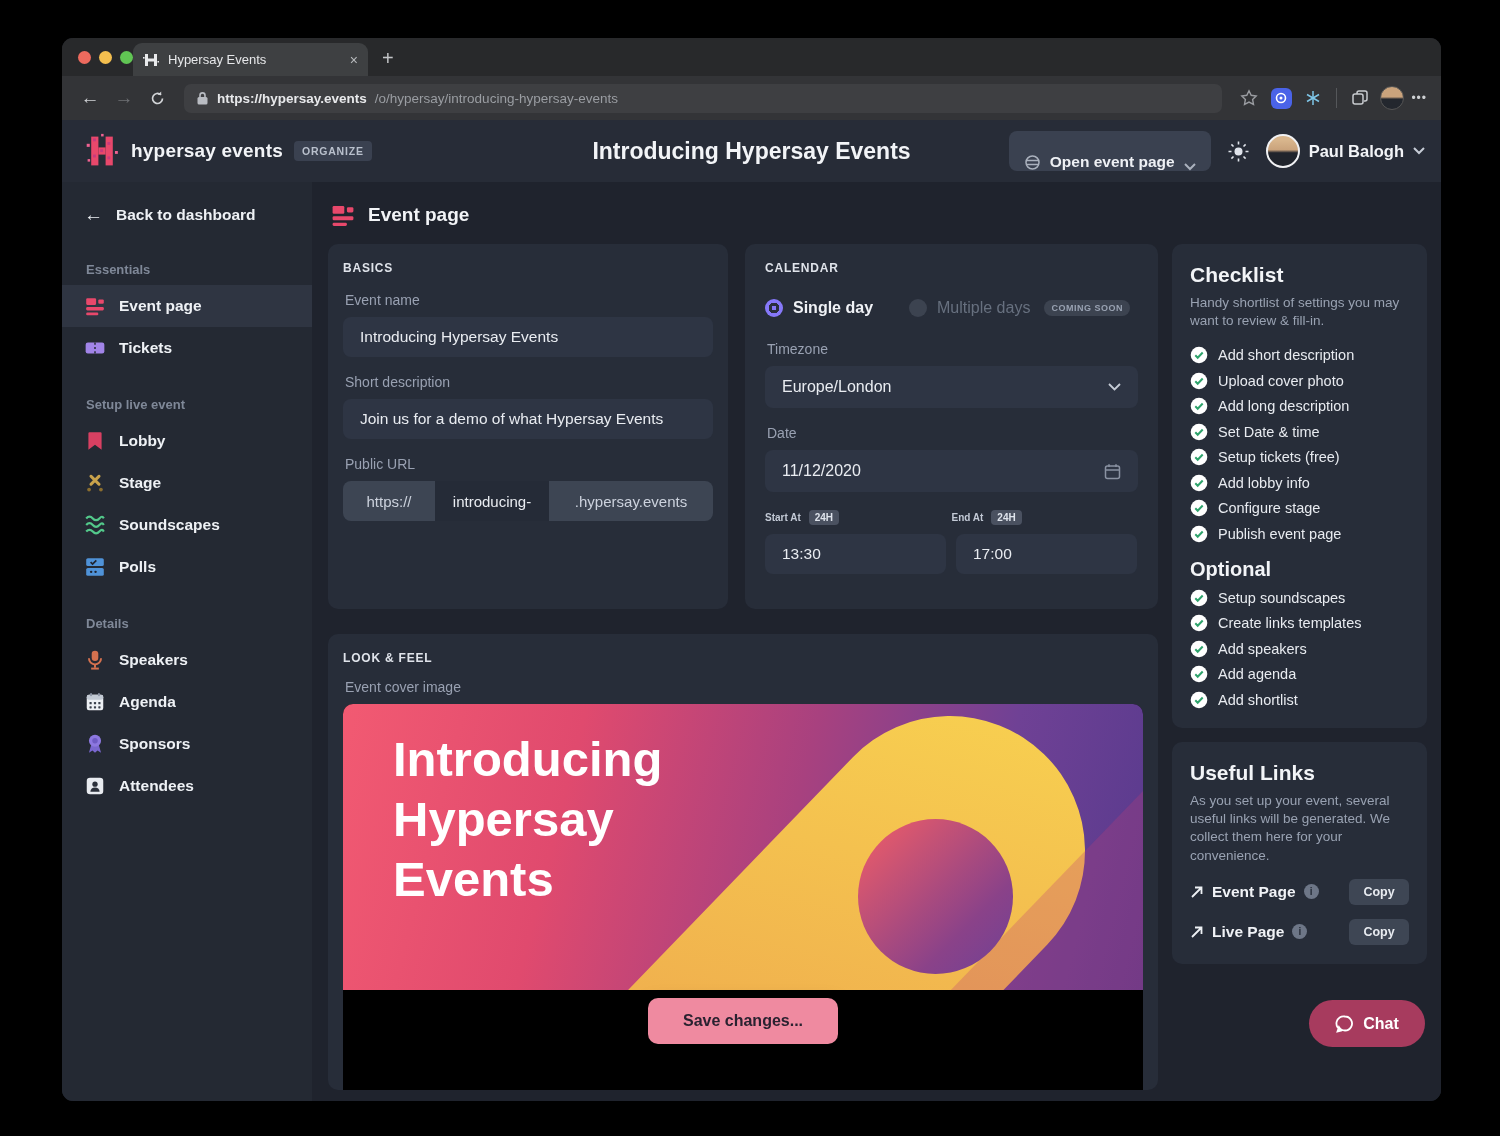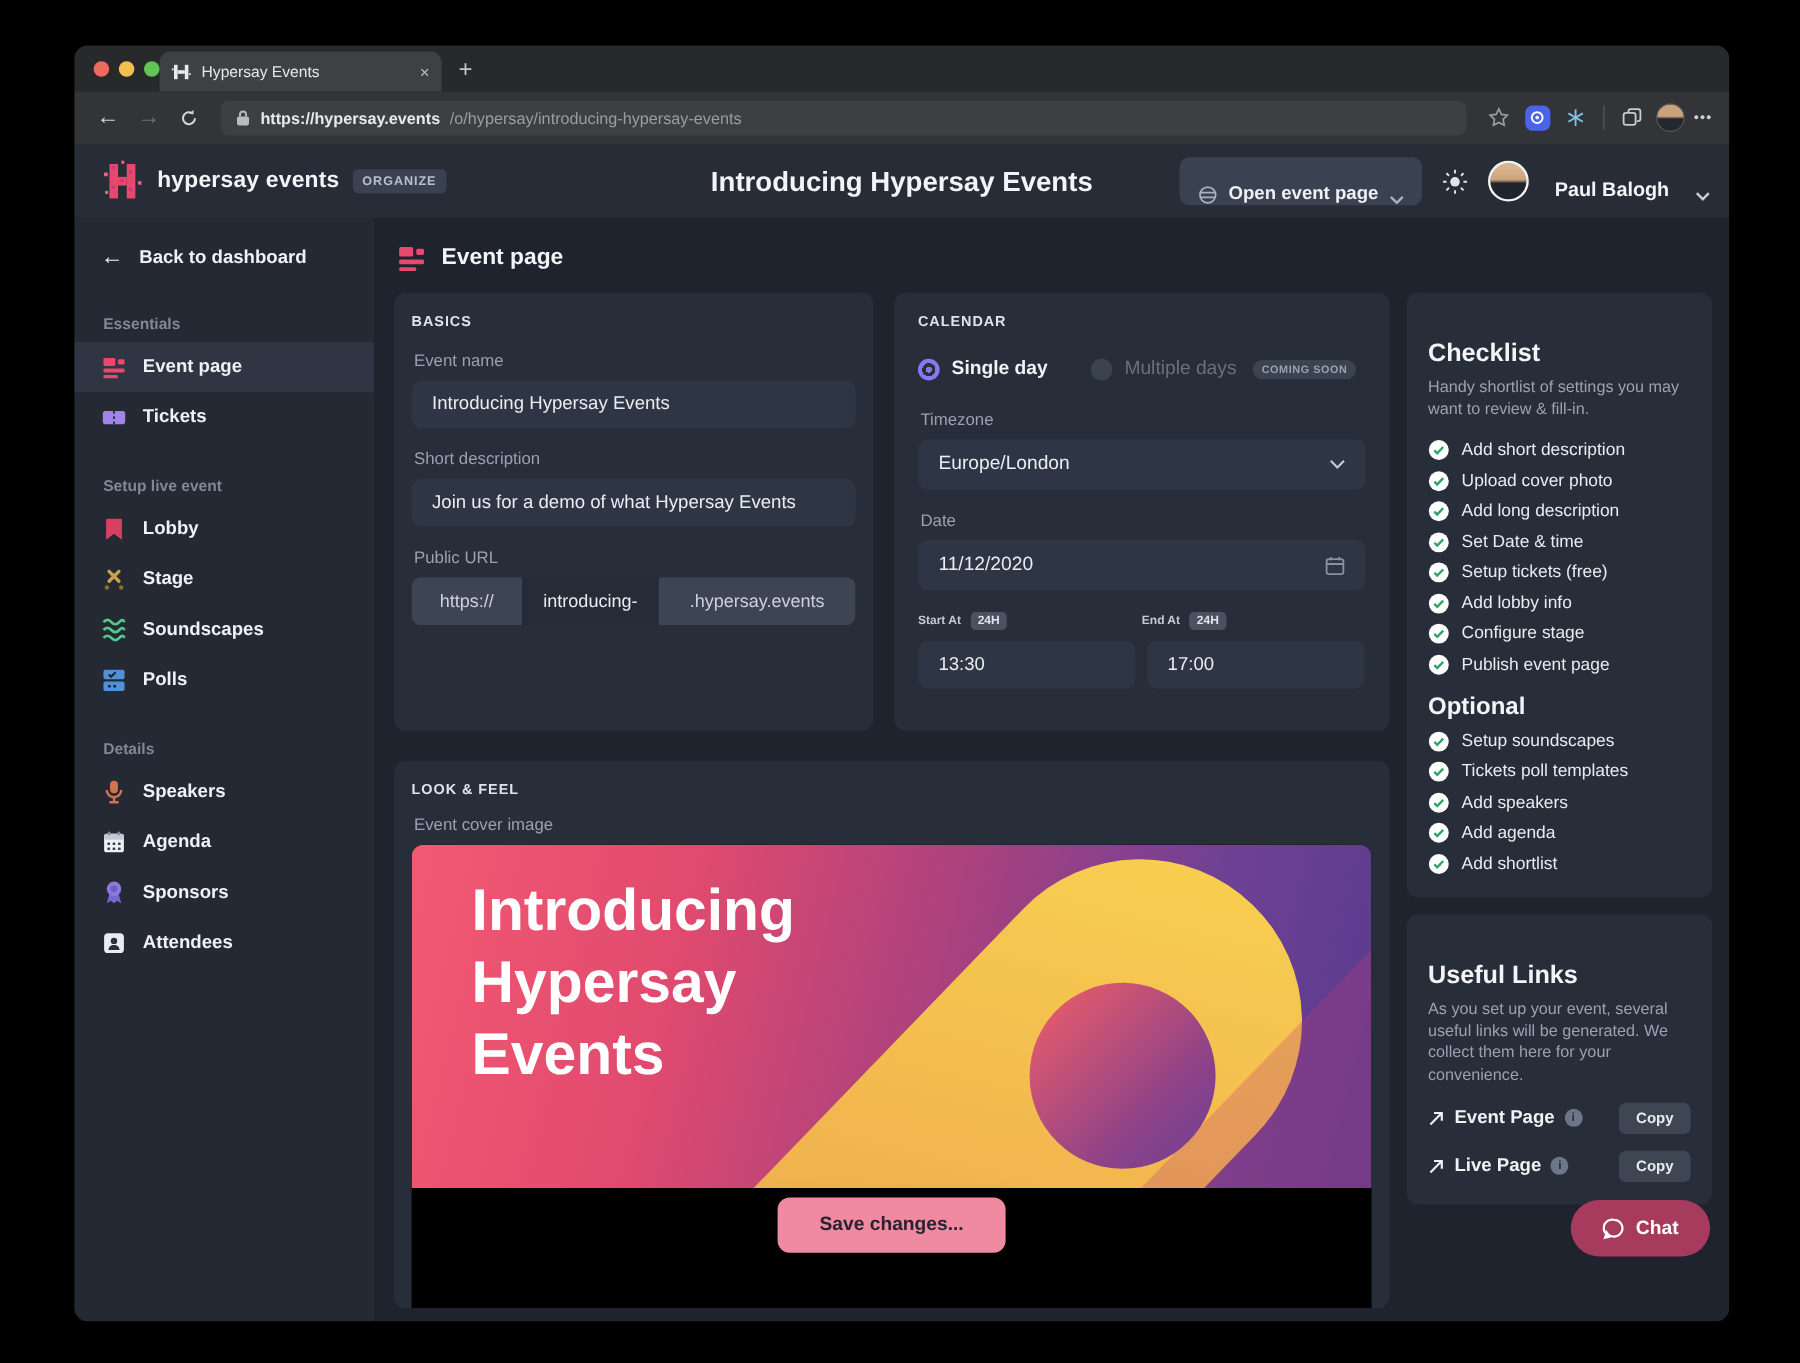--- a/index.html
+++ b/index.html
@@ -35,21 +35,21 @@
   
   .appheader { height:62px; background:#272c37; display:flex; align-items:center; position:relative; padding:0 16px 0 22px; }
   .brand { display:flex; align-items:center; gap:11px; }
   .brand-name { color:#f2f4f7; font-size:19px; font-weight:bold; letter-spacing:.2px; }
   .badge-org { background:#3a4150; color:#b9c0cc; font-size:10.5px; font-weight:bold; letter-spacing:.8px;
     padding:4px 8px; border-radius:4px; }
   .page-title { position:absolute; left:50%; transform:translateX(-50%); color:#f2f4f7; font-size:23px; font-weight:600; white-space:nowrap; }
   .header-right { margin-left:auto; display:flex; align-items:center; gap:17px; }
   .open-btn { height:40px; background:#3a4150; border-radius:8px; display:flex; align-items:flex-end; gap:9px; padding:0 15px; }
   .open-btn span { color:#eef0f4; font-size:15.5px; font-weight:bold; }
-  .user { display:flex; align-items:flex-end; gap:22px; }
+  .user { display:flex; align-items:center; gap:9px; }
   .avatar { width:34px; height:34px; border-radius:50%; background:linear-gradient(180deg,#d8b58c 15%,#caa37c 46%,#20242c 56%); border:2px solid #f0f1f3; }
   .user-name { color:#f2f4f7; font-size:16.5px; font-weight:bold; }
 
   
   .appbody { display:flex; height:919px; }
   .sidebar { width:250px; flex-shrink:0; background:#242933; padding-top:14px; }
   .back-row { display:flex; align-items:center; gap:13px; padding:8px 0 8px 22px; color:#eef1f5; }
   .back-arrow { font-size:19px; font-weight:bold; }
   .back-label { font-size:15.5px; font-weight:bold; }
   .sec-label { color:#7f8898; font-size:13px; font-weight:bold; margin:28px 0 8px 24px; }
@@ -101,21 +101,21 @@
     background:linear-gradient(150deg,#f8d250 0%,#f0b04e 45%,#e89b4b 75%);
     transform:rotate(44deg); transform-origin:135px 135px; }
   .stripe { position:absolute; left:620px; top:-320px; width:280px; height:1300px;
     background:rgba(190,60,120,0.28); transform:rotate(44deg); }
   .hole { position:absolute; left:515px; top:115px; width:155px; height:155px; border-radius:50%;
     background:linear-gradient(135deg,#e45a6b 10%,#8a4289 70%,#6f4195 100%); }
   .cover-title { position:absolute; left:50px; top:26px; color:#fff; font-size:49px; font-weight:bold; line-height:1.22; }
 
   .right-col { width:255px; display:flex; flex-direction:column; gap:14px; }
   .card-check { padding:19px 18px; }
-  .panel-title { color:#f2f4f7; font-size:21px; font-weight:bold;margin-top:20px; }
+  .panel-title { color:#f2f4f7; font-size:21px; font-weight:bold; }
   .panel-desc { color:#99a2b2; font-size:13.5px; line-height:1.35; margin-top:7px; }
   .chk-list { margin-top:16px; display:flex; flex-direction:column; gap:7.5px; }
   .chk-row { display:flex; align-items:center; gap:10px; }
   .chk-row .t { color:#e8ebf0; font-size:14.5px; }
   .opt-label { color:#f2f4f7; font-size:20px; font-weight:bold; margin:15px 0 2px 0; }
   .card-links { padding:19px 18px; }
   .link-row { display:flex; align-items:center; gap:8px; margin-top:14px; }
   .link-row .t { color:#f0f2f6; font-size:15.5px; font-weight:600; }
   .info-ic { width:15px; height:15px; border-radius:50%; background:#6d7687; color:#272d39; font-size:10px;
     font-weight:bold; display:flex; align-items:center; justify-content:center; }
@@ -542,21 +542,21 @@
                     <circle cx="9" cy="9" r="8.3" fill="#fff"></circle>
                     <path d="M5.3 9.3l2.4 2.4 5-5.2" fill="none" stroke="#2fa36c" stroke-width="2"></path>
                   </svg>
                   <span class="t">Setup soundscapes</span>
                 </div>
               <div class="chk-row">
                   <svg width="18" height="18" viewBox="0 0 18 18">
                     <circle cx="9" cy="9" r="8.3" fill="#fff"></circle>
                     <path d="M5.3 9.3l2.4 2.4 5-5.2" fill="none" stroke="#2fa36c" stroke-width="2"></path>
                   </svg>
-                  <span class="t">Tickets poll templates</span>
+                  <span class="t">Create links templates</span>
                 </div>
               <div class="chk-row">
                   <svg width="18" height="18" viewBox="0 0 18 18">
                     <circle cx="9" cy="9" r="8.3" fill="#fff"></circle>
                     <path d="M5.3 9.3l2.4 2.4 5-5.2" fill="none" stroke="#2fa36c" stroke-width="2"></path>
                   </svg>
                   <span class="t">Add speakers</span>
                 </div>
               <div class="chk-row">
                   <svg width="18" height="18" viewBox="0 0 18 18">

